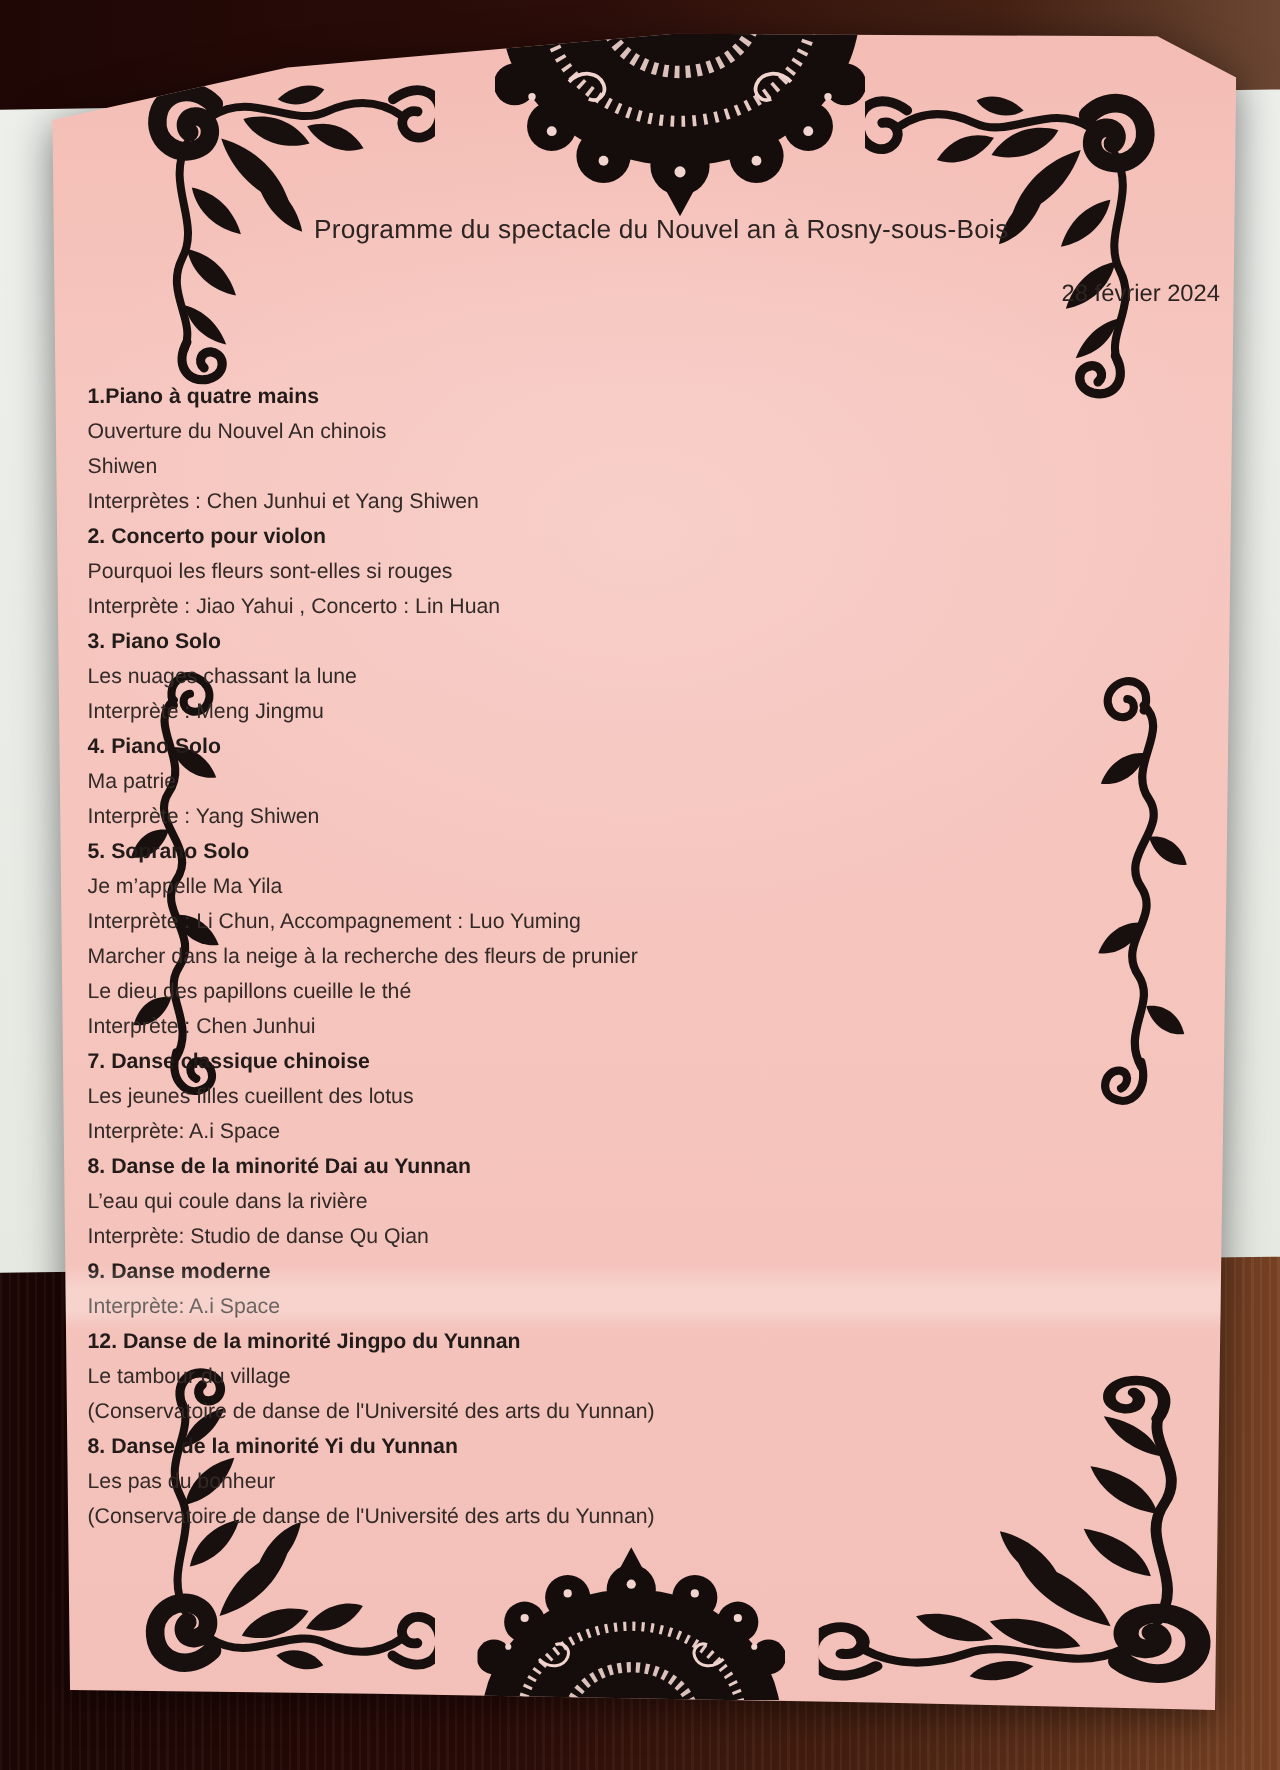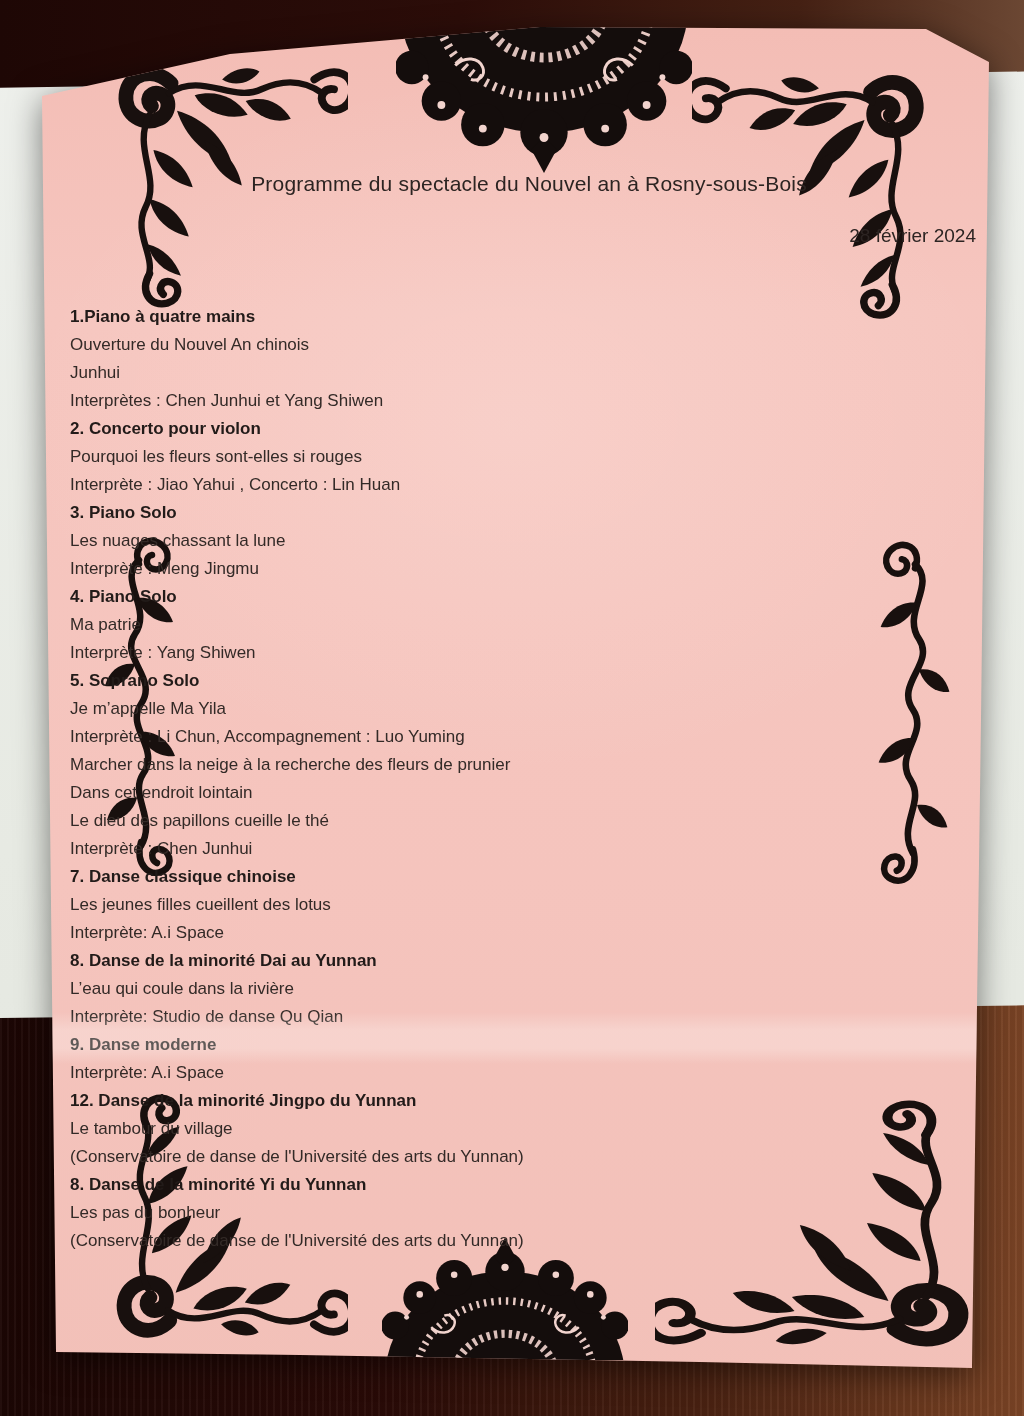--- a/index.html
+++ b/index.html
@@ -131,36 +131,35 @@
         </svg>
       <svg class="orn flipx" style="left:872px;top:540px" width="78" height="356" viewBox="0 0 76 352">
           <use href="#sideScroll"></use>
         </svg>
 
       <div class="page-title">Programme du spectacle du Nouvel an à Rosny-sous-Bois</div>
       <div class="event-date">28 février 2024</div>
       <div class="program">
           <div class="line heading">1.Piano à quatre mains</div>
           <div class="line">Ouverture du Nouvel An chinois</div>
-          <div class="line">Junhui</div>
+          <div class="line">Shiwen</div>
           <div class="line">Interprètes : Chen Junhui et Yang Shiwen</div>
           <div class="line heading">2. Concerto pour violon</div>
           <div class="line">Pourquoi les fleurs sont-elles si rouges</div>
           <div class="line">Interprète : Jiao Yahui , Concerto : Lin Huan</div>
           <div class="line heading">3. Piano Solo</div>
           <div class="line">Les nuages chassant la lune</div>
           <div class="line">Interprète : Meng Jingmu</div>
           <div class="line heading">4. Piano Solo</div>
           <div class="line">Ma patrie</div>
           <div class="line">Interprète : Yang Shiwen</div>
           <div class="line heading">5. Soprano Solo</div>
           <div class="line">Je m’appelle Ma Yila</div>
           <div class="line">Interprète : Li Chun, Accompagnement : Luo Yuming</div>
           <div class="line">Marcher dans la neige à la recherche des fleurs de prunier</div>
-          <div class="line">Dans cet endroit lointain</div>
           <div class="line">Le dieu des papillons cueille le thé</div>
           <div class="line">Interprète : Chen Junhui</div>
           <div class="line heading">7. Danse classique chinoise</div>
           <div class="line">Les jeunes filles cueillent des lotus</div>
           <div class="line">Interprète: A.i Space</div>
           <div class="line heading">8. Danse de la minorité Dai au Yunnan</div>
           <div class="line">L’eau qui coule dans la rivière</div>
           <div class="line">Interprète: Studio de danse Qu Qian</div>
           <div class="line heading">9. Danse moderne</div>
           <div class="line">Interprète: A.i Space</div>

